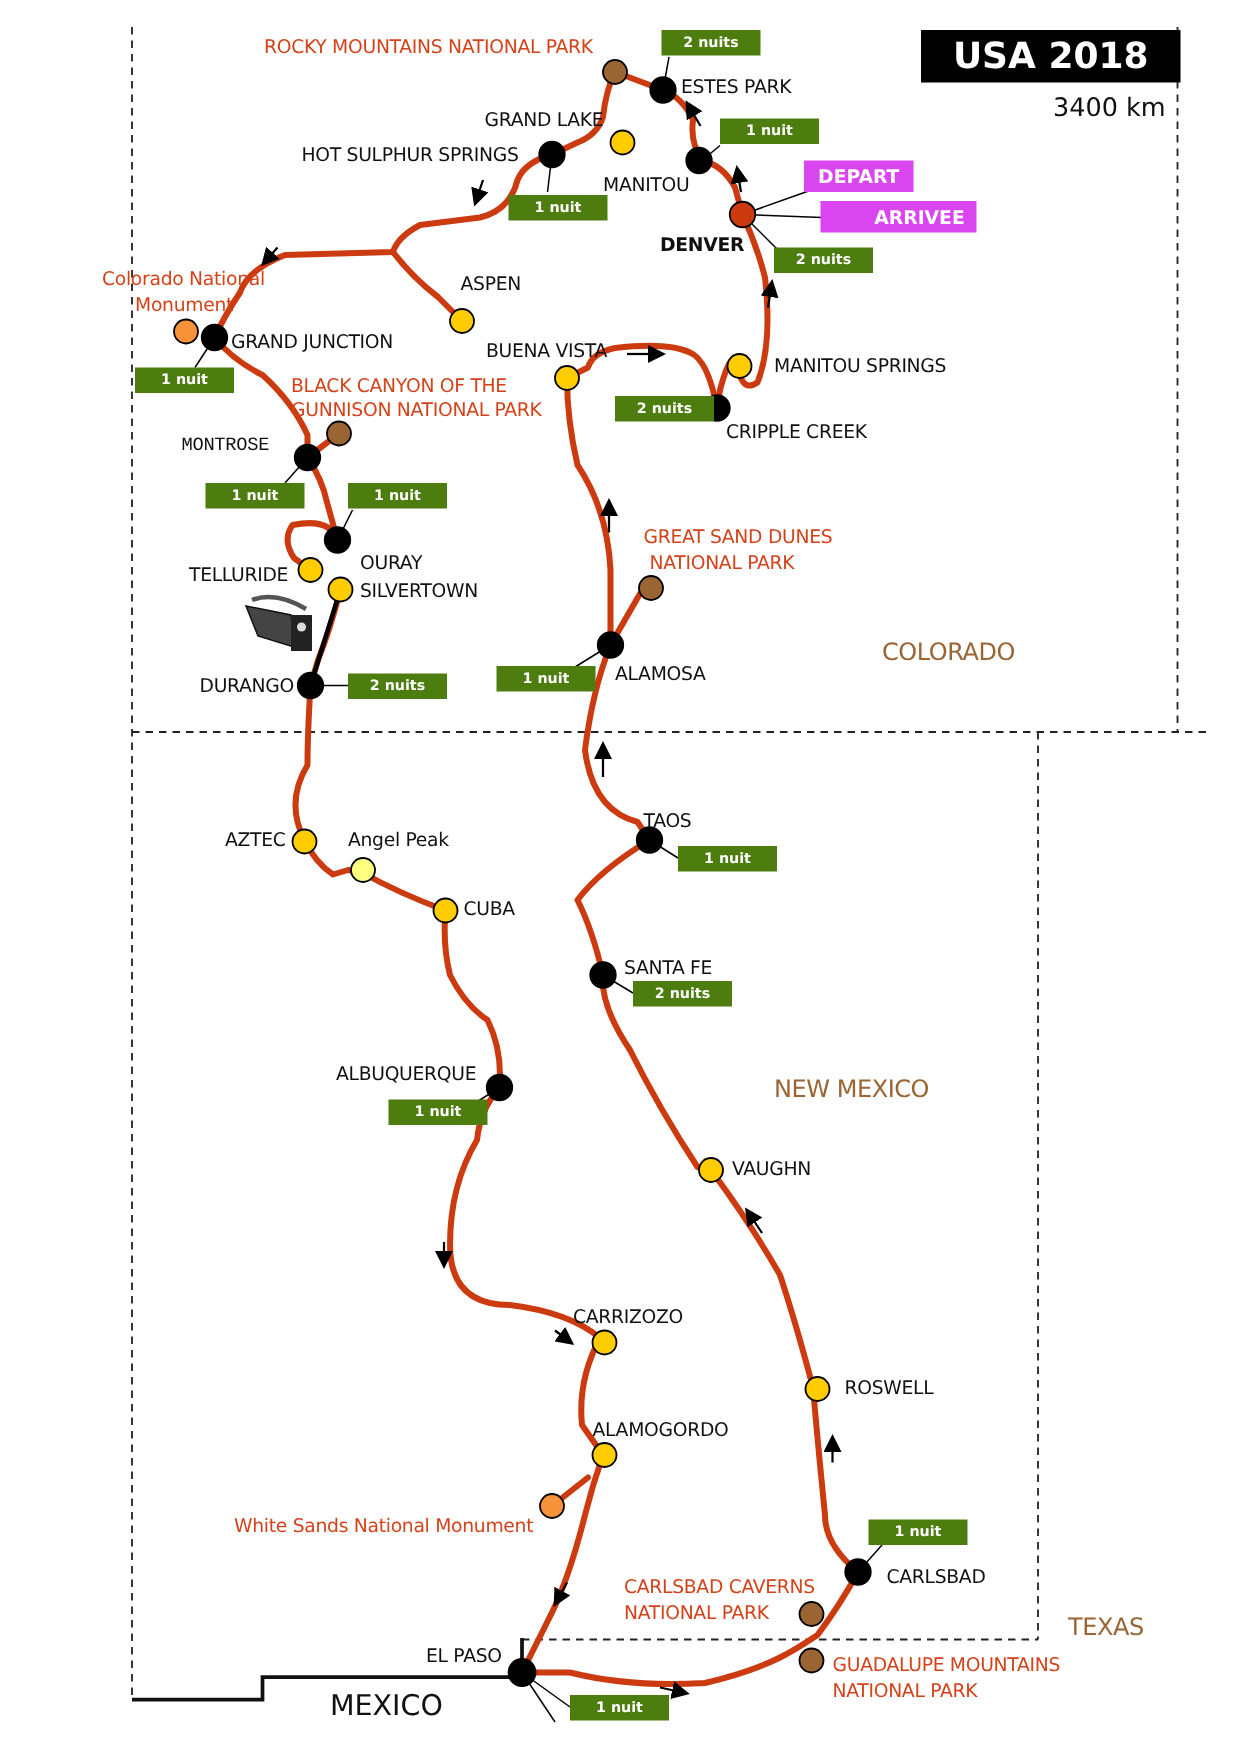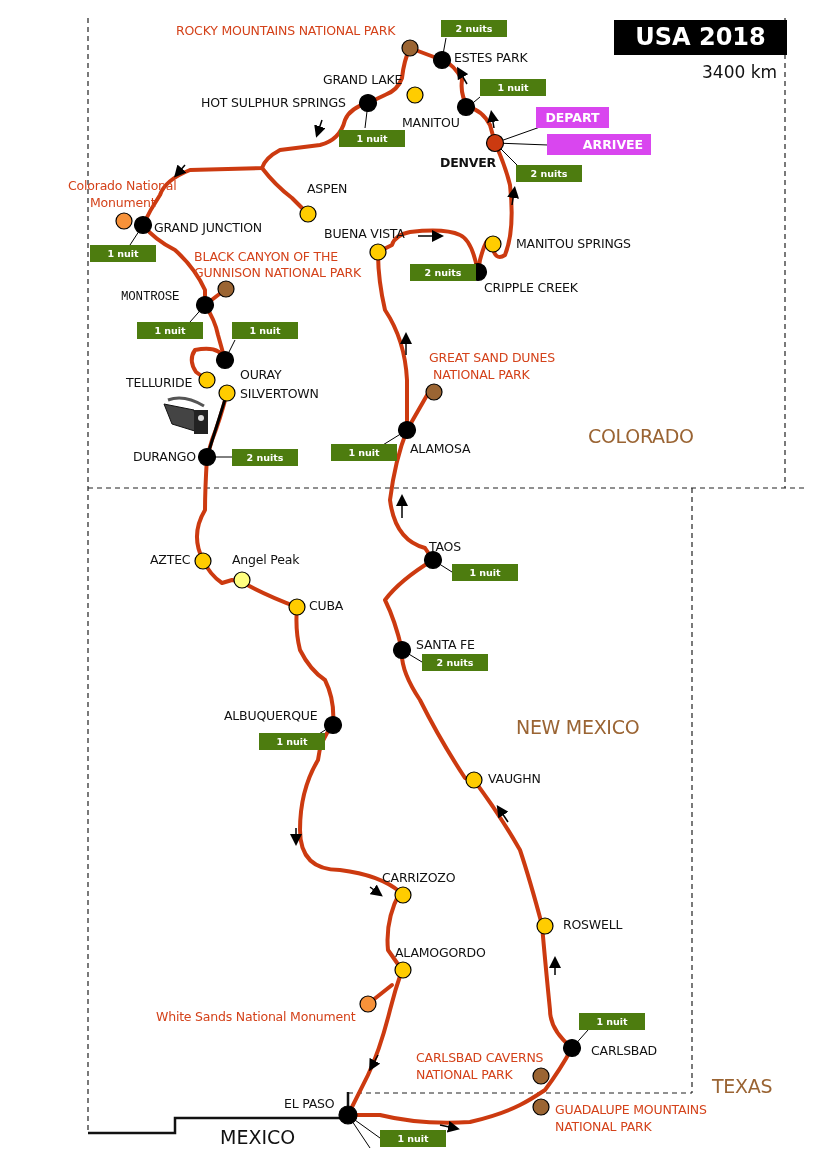--- a/index.html
+++ b/index.html
@@ -3,21 +3,21 @@
 <meta charset="utf-8">
 <style>
   html, body { margin:0; padding:0; background:#ffffff; }
   body { width:826px; height:1169px; position:relative; overflow:hidden; font-family:"DejaVu Sans", sans-serif; }
   #map { position:absolute; left:0; top:0; width:826px; height:1169px; }
   .lbl { position:absolute; white-space:nowrap; font-family:"DejaVu Sans", sans-serif; font-size:12.5px; color:#111; line-height:1; letter-spacing:-0.2px; }
   .lbl.park { color:#d4421a; }
   .lbl.bold { font-weight:bold; }
   .nb { position:absolute; background:#4d7c0f; color:#fff; font-family:"DejaVu Sans", sans-serif; font-weight:bold; font-size:9.5px; height:17px; line-height:17px; text-align:center; width:66px; }
   .tag { position:absolute; background:#d946ef; color:#fff; font-family:"DejaVu Sans", sans-serif; font-weight:bold; font-size:12.5px; height:21px; line-height:21px; text-align:center; }
-  .state { position:absolute; color:#9a6433; font-family:"DejaVu Sans", sans-serif; font-size:19px; white-space:nowrap; letter-spacing:-0.3px; }
+  .state { position:absolute; color:#9a6433; font-family:"DejaVu Sans", sans-serif; font-size:16px; white-space:nowrap; letter-spacing:-0.3px; }
   .country { position:absolute; color:#111; font-family:"DejaVu Sans", sans-serif; font-size:19px; white-space:nowrap; }
   .title { position:absolute; left:614px; top:20px; width:173px; height:35px; background:#000; color:#fff; font-family:"DejaVu Sans", sans-serif; font-weight:bold; font-size:24px; line-height:35px; text-align:center; }
   .dist { position:absolute; left:702px; top:62px; font-family:"DejaVu Sans", sans-serif; font-size:17px; color:#111; white-space:nowrap; }
 </style>
 </head>
 <body>
 
 <svg id="map" viewBox="0 0 826 1169" xmlns="http://www.w3.org/2000/svg">
   <defs>
     <marker id="ah" markerWidth="8" markerHeight="8" refX="4" refY="4" orient="auto">

